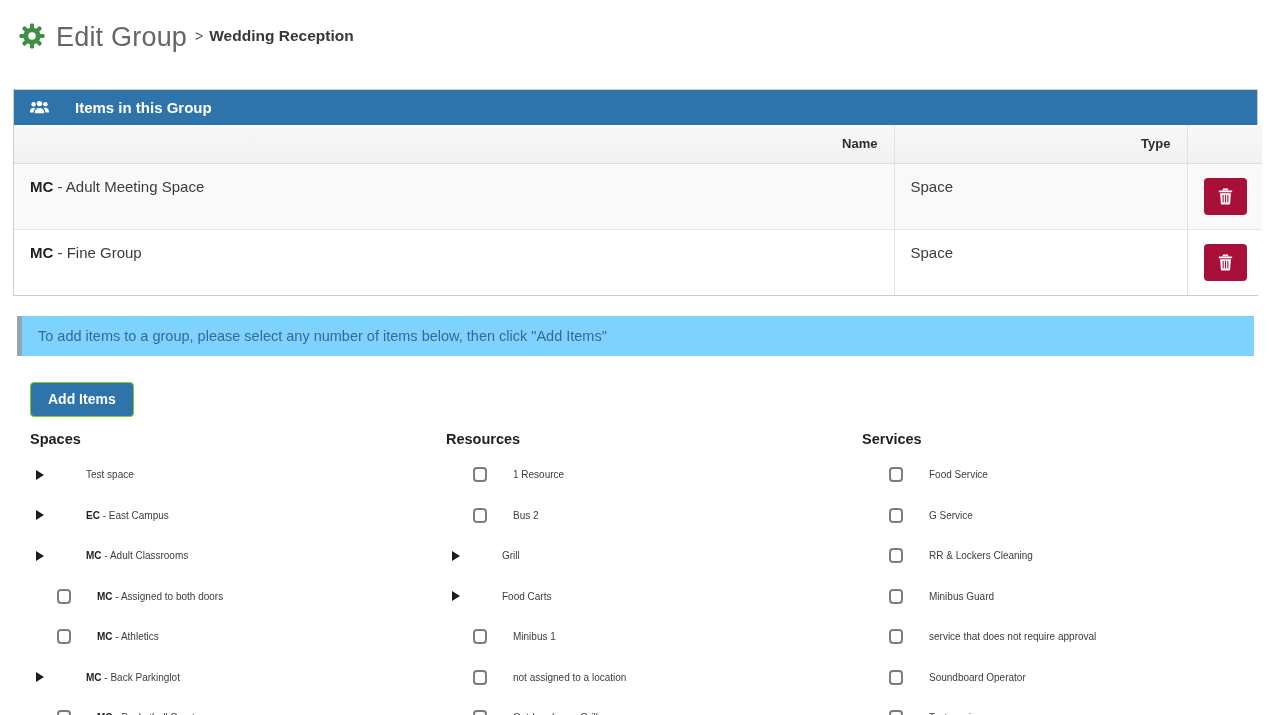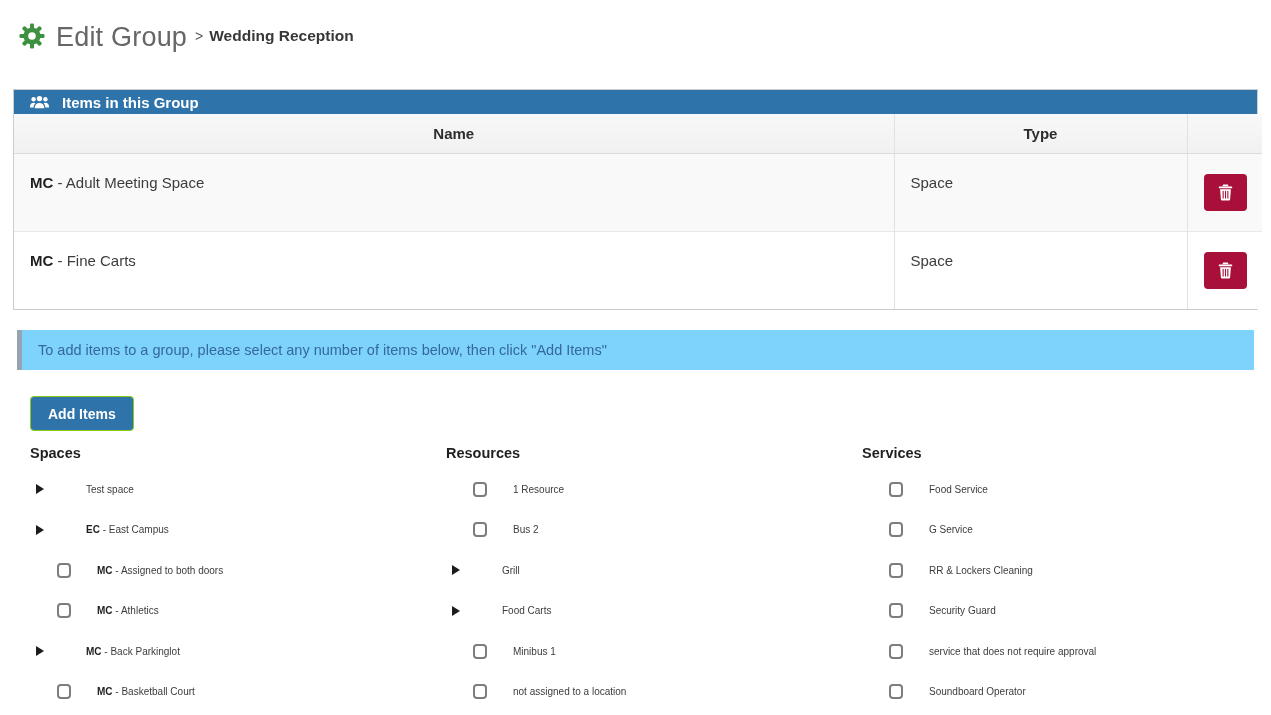--- a/index.html
+++ b/index.html
@@ -13,34 +13,34 @@
   
   .page-header { display:flex; align-items:flex-start; margin:22px 0 0 18px; }
   .gear-wrap { width:28px; height:28px; display:flex; align-items:center; }
   .page-title { font-size:27px; color:#666; font-weight:400; margin-left:10px; letter-spacing:.2px; }
   .crumb-sep { font-size:14px; color:#555; margin:6px 0 0 8px; }
   .crumb { font-size:15.5px; font-weight:700; color:#383838; margin:5px 0 0 6px; }
 
   
   .panel { margin:36px 13px 0 13px; border:1px solid #cdcdcd; }
   .panel-heading {
-    background:#2e73a9; color:#fff; height:24px;
-    display:flex; align-items:center; gap:12px; padding:0 15px;
+    background:#2e73a9; color:#fff; height:35px;
+    display:flex; align-items:center; gap:25px; padding:0 15px;
     font-size:15px; font-weight:700;
   }
   table.items { width:100%; border-collapse:collapse; table-layout:fixed; }
   col.c-name { width:880px; } col.c-type { width:293px; } col.c-act { width:75px; }
   table.items th {
     background:linear-gradient(#f8f8f8,#f1f1f1);
-    text-align:center; font-size:15px; color:#2d2d2d;
+    text-align:right; font-size:13px; color:#2d2d2d;
     padding:11px 16px; border-bottom:1px solid #dcdcdc; height:38px;
   }
   table.items th + th, table.items td + td { border-left:1px solid #e2e2e2; }
   table.items td {
-    font-size:15px; color:#3c3c3c; padding:20px 16px;
+    font-size:15px; color:#3c3c3c; padding:14px 16px;
     vertical-align:top; height:58px; background:#fff;
   }
   table.items tbody tr:first-child td { background:#f9f9f9; }
   table.items tbody tr + tr td { border-top:1px solid #e8e8e8; }
   td.action-cell { vertical-align:middle; text-align:center; padding:0; }
   .delete-btn {
     width:43px; height:37px; background:#a8103a; border:none; border-radius:4px;
     display:inline-flex; align-items:center; justify-content:center; cursor:pointer;
   }
   .name-prefix, .item-prefix { font-weight:700; color:#1f1f1f; }
@@ -145,21 +145,21 @@
                     <g fill="#a8103a">
                       <rect x="4.6" y="6.9" width="1.1" height="7.6"></rect>
                       <rect x="6.95" y="6.9" width="1.1" height="7.6"></rect>
                       <rect x="9.3" y="6.9" width="1.1" height="7.6"></rect>
                     </g>
                   </svg>
                 </span>
               </button></td>
           </tr>
           <tr>
-            <td><span class="name-prefix">MC</span><span> - Fine Carts</span></td>
+            <td><span class="name-prefix">MC</span><span> - Fine Group</span></td>
             <td>Space</td>
             <td class="action-cell"><button class="delete-btn">
                 <span style="display:flex;">
                   <svg width="15" height="17" viewBox="0 0 15 17">
                     <g fill="#ffffff">
                       <path d="M5.2 0.4 h4.6 l0.8 1.8 h-6.2 z"></path>
                       <rect x="0.8" y="2.5" width="13.4" height="1.8" rx="0.4"></rect>
                       <path d="M2.1 5.3 h10.8 l-0.8 10.3 a1.1 1.1 0 0 1 -1.1 1 h-7 a1.1 1.1 0 0 1 -1.1 -1 z"></path>
                     </g>
                     <g fill="#a8103a">
@@ -189,20 +189,26 @@
             <span class="tri"></span>
           </span>
           <span class="label">Test space</span>
         </div>
         <div class="tree-item expander-row">
           <span class="expander">
             <span class="tri"></span>
           </span>
           <span class="label"><span class="item-prefix">EC</span> - East Campus</span>
         </div>
+        <div class="tree-item expander-row">
+          <span class="expander">
+            <span class="tri"></span>
+          </span>
+          <span class="label"><span class="item-prefix">MC</span> - Adult Classrooms</span>
+        </div>
         <div class="tree-item checkbox-row">
           <span class="checkbox"></span>
           <span class="label"><span class="item-prefix">MC</span> - Assigned to both doors</span>
         </div>
         <div class="tree-item checkbox-row">
           <span class="checkbox"></span>
           <span class="label"><span class="item-prefix">MC</span> - Athletics</span>
         </div>
         <div class="tree-item expander-row">
           <span class="expander">
@@ -259,21 +265,21 @@
         <div class="tree-item checkbox-row">
           <span class="checkbox"></span>
           <span class="label">G Service</span>
         </div>
         <div class="tree-item checkbox-row">
           <span class="checkbox"></span>
           <span class="label">RR &amp; Lockers Cleaning</span>
         </div>
         <div class="tree-item checkbox-row">
           <span class="checkbox"></span>
-          <span class="label">Security Guard</span>
+          <span class="label">Minibus Guard</span>
         </div>
         <div class="tree-item checkbox-row">
           <span class="checkbox"></span>
           <span class="label">service that does not require approval</span>
         </div>
         <div class="tree-item checkbox-row">
           <span class="checkbox"></span>
           <span class="label">Soundboard Operator</span>
         </div>
         <div class="tree-item checkbox-row">

